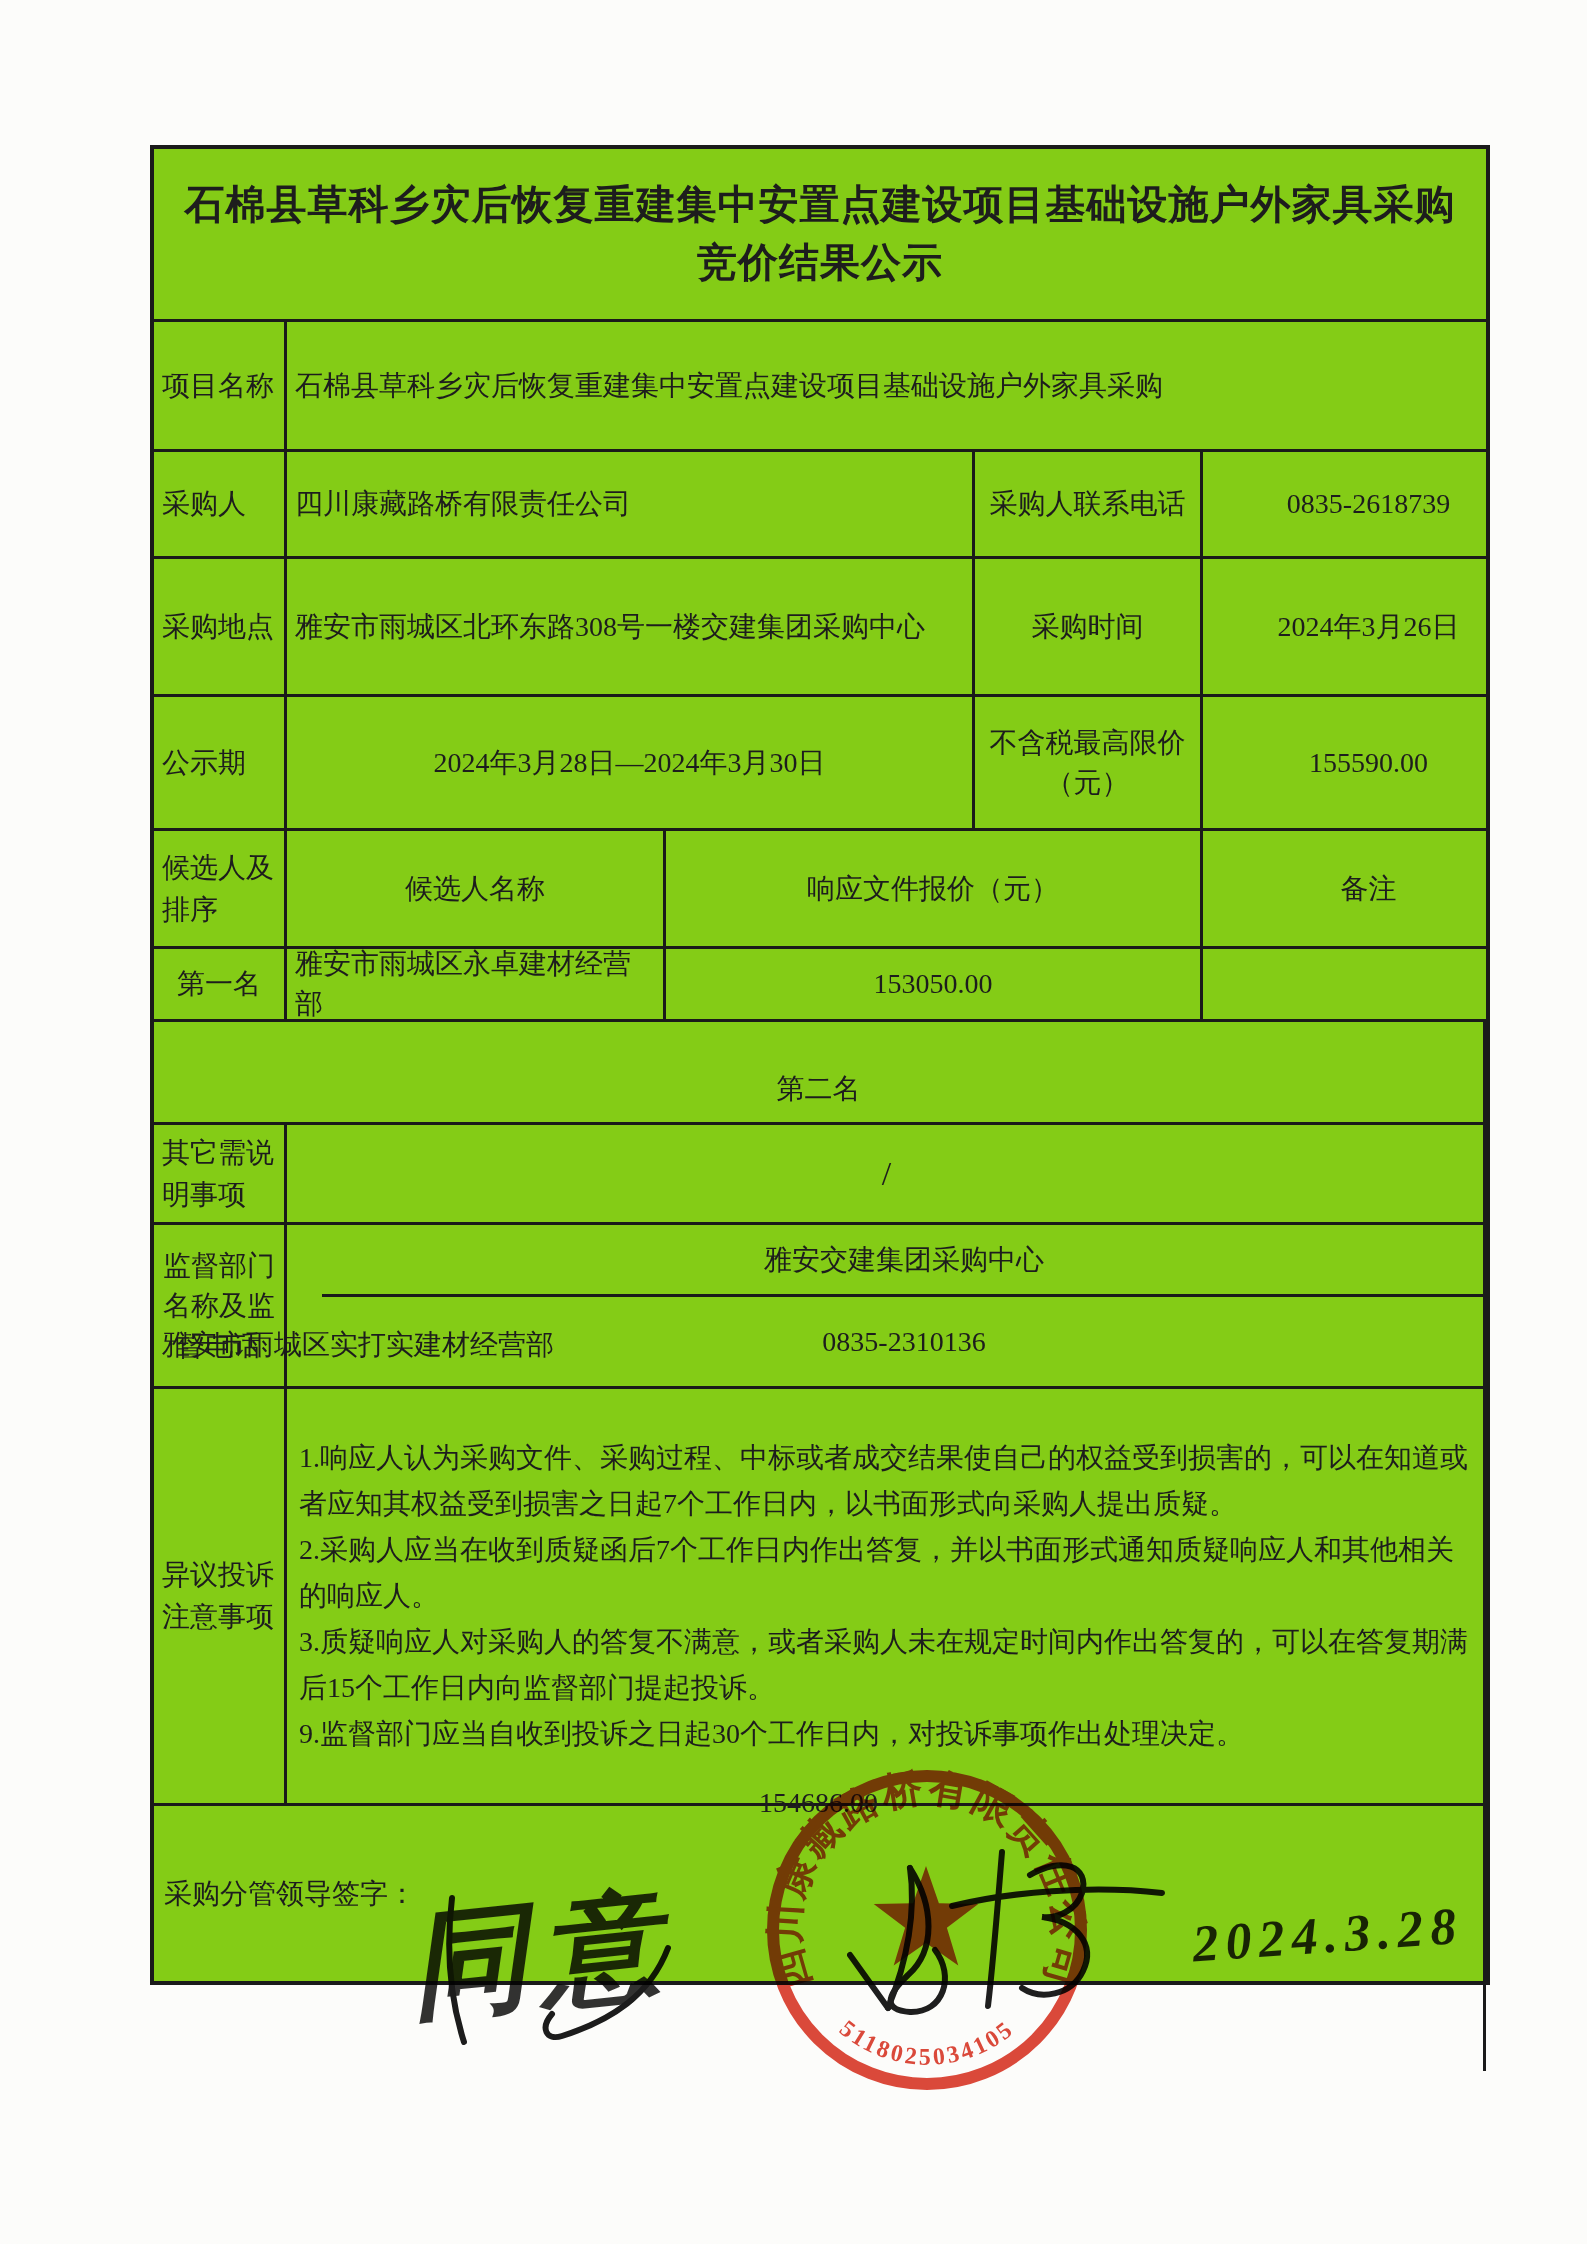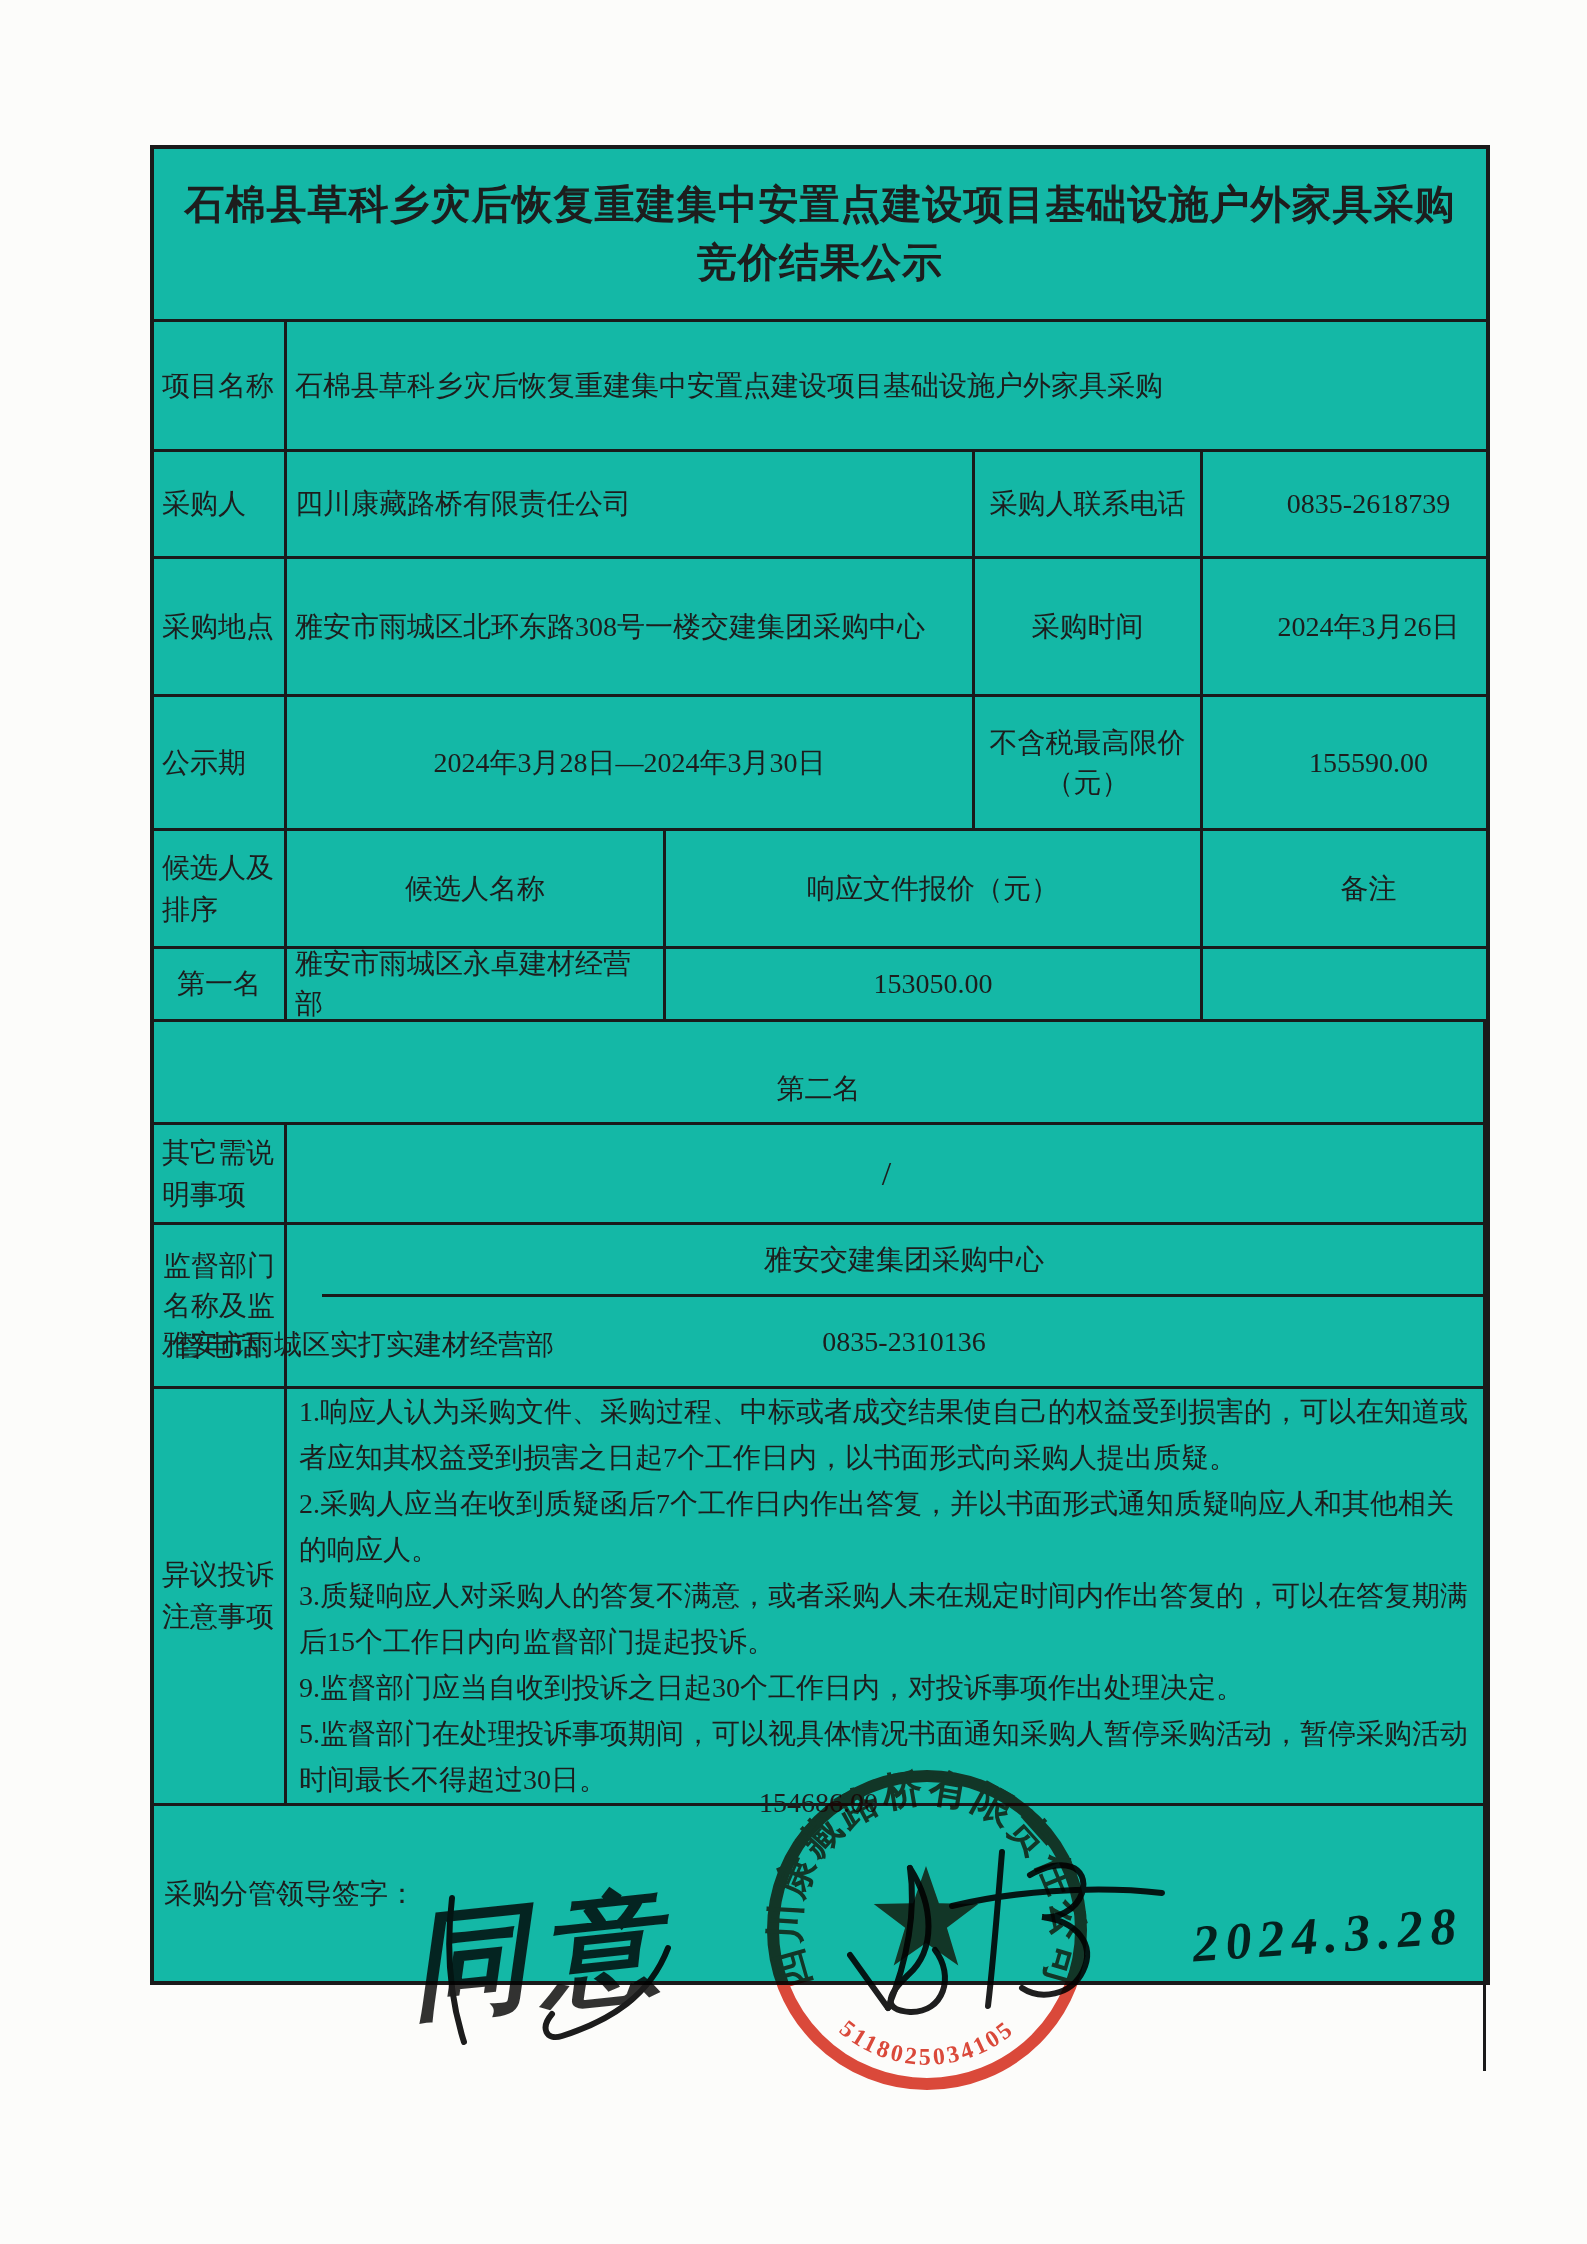--- a/index.html
+++ b/index.html
@@ -6,21 +6,21 @@
   html,body { width:1587px; height:2244px; }
   body {
     position:relative;
     background:#fcfcfa;
     font-family:"Liberation Serif","DejaVu Serif",serif;
     color:#1d1d1d;
     overflow:hidden;
   }
   .doc-table {
     position:absolute; left:150px; top:145px; width:1340px;
-    background:#14b8a6;
+    background:#84cc16;
     border:4px solid #1a1a1a;
   }
   .row { display:flex; border-bottom:3px solid #1a1a1a; }
   .row:last-child { border-bottom:none; }
   .cell { border-right:3px solid #1a1a1a; display:flex; align-items:center; overflow:hidden; }
   .cell:last-child { border-right:none; }
 
   
   .w-label { flex:0 0 133px; }
   .w-main  { flex:1 1 auto; }
@@ -139,21 +139,20 @@
   </div>
 
   <div class="row h-notice">
     <div class="cell w-label label-cell">异议投诉注意事项</div>
     <div class="cell w-main notice-cell">
       <div class="notice-inner">
         <div>1.响应人认为采购文件、采购过程、中标或者成交结果使自己的权益受到损害的，可以在知道或者应知其权益受到损害之日起7个工作日内，以书面形式向采购人提出质疑。</div>
         <div>2.采购人应当在收到质疑函后7个工作日内作出答复，并以书面形式通知质疑响应人和其他相关的响应人。</div>
         <div>3.质疑响应人对采购人的答复不满意，或者采购人未在规定时间内作出答复的，可以在答复期满后15个工作日内向监督部门提起投诉。</div>
         <div>9.监督部门应当自收到投诉之日起30个工作日内，对投诉事项作出处理决定。</div>
-        <div>5.监督部门在处理投诉事项期间，可以视具体情况书面通知采购人暂停采购活动，暂停采购活动时间最长不得超过30日。</div>
       </div>
     </div>
   </div>
 
   <div class="row h-sign">
     <div class="cell w-main sign-cell" style="border-right:none;">
       <span>采购分管领导签字：</span>
     </div>
   </div>
 

